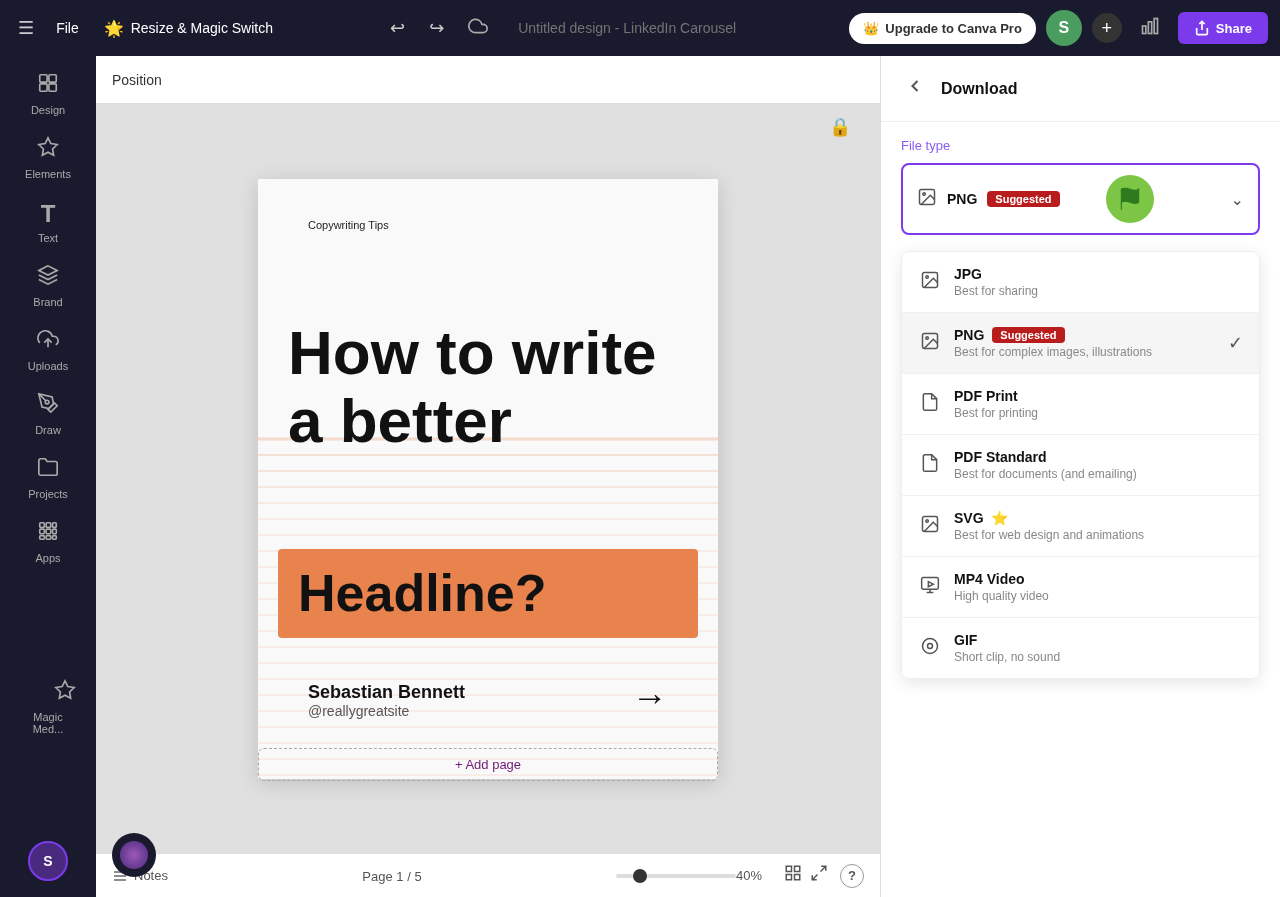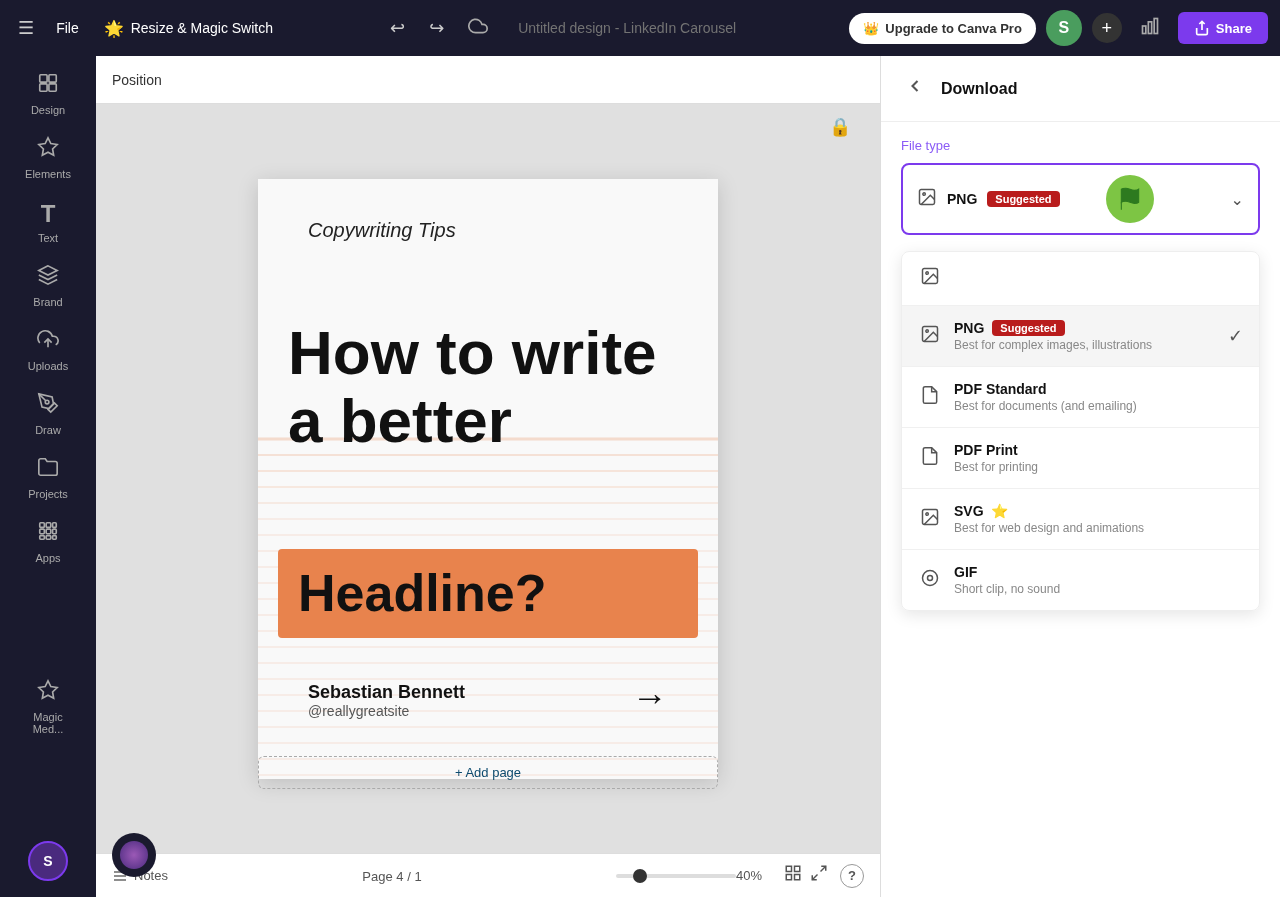--- a/index.html
+++ b/index.html
@@ -167,24 +167,23 @@
       height: 600px;
       background: #f9f9f9;
       position: relative;
       overflow: hidden;
       box-shadow: 0 4px 20px rgba(0,0,0,0.15);
     }
     .card-copywriting {
       position: absolute;
       top: 40px;
       left: 50px;
-      font-size: 20px;
+      font-size: 11px;
       color: #222;
       font-weight: 400;
-      font-style: italic;
     }
     .card-headline-main {
       position: absolute;
       top: 140px;
       left: 30px;
       right: 30px;
       font-size: 62px;
       font-weight: 900;
       color: #111;
       line-height: 1.1;
@@ -268,25 +267,25 @@
       width: 24px; height: 24px; border-radius: 50%;
       border: 1.5px solid #999; background: none; cursor: pointer;
       color: #555; font-size: 13px; font-weight: 700;
       display: flex; align-items: center; justify-content: center;
     }
     .add-page-btn {
       background: none;
       border: 1.5px dashed #aaa;
       border-radius: 6px;
       cursor: pointer;
-      color: #0c4a6e;
+      color: #701a75;
       font-size: 13px;
       padding: 8px 20px;
       width: 460px;
-      margin: 4px auto;
+      margin: 12px auto;
     }
 
     
     .download-panel {
       width: 400px;
       background: #fff;
       border-left: 1px solid #ddd;
       position: relative;
       z-index: 50;
       display: flex;
@@ -487,21 +486,21 @@
             <rect x="3" y="10" width="5" height="5" rx="1"></rect>
           <rect x="10" y="10" width="5" height="5" rx="1"></rect>
             <rect x="17" y="10" width="4" height="5" rx="1"></rect>
           <rect x="3" y="17" width="5" height="4" rx="1"></rect>
             <rect x="10" y="17" width="5" height="4" rx="1"></rect>
           <rect x="17" y="17" width="4" height="4" rx="1"></rect>
         </svg>
       </span>
       <span class="label">Apps</span>
     </div>
-    <div class="sidebar-item" style="margin-top: auto;">
+    <div class="sidebar-item" style="margin-top: auto; align-items: flex-end;">
       <span class="icon">
         <svg width="22" height="22" viewBox="0 0 24 24" fill="none" stroke="#aaa" stroke-width="1.8">
           <polygon points="12 2 15.09 8.26 22 9.27 17 14.14 18.18 21.02 12 17.77 5.82 21.02 7 14.14 2 9.27 8.91 8.26 12 2"></polygon>
         </svg>
       </span>
       <span class="label">Magic Med...</span>
     </div>
     <div class="sidebar-bottom">
       <div class="user-avatar-small">S</div>
     </div>
@@ -572,21 +571,21 @@
     <div class="bottom-bar">
       <button class="notes-btn">
         <svg width="16" height="16" viewBox="0 0 24 24" fill="none" stroke="#555" stroke-width="2">
           <line x1="3" y1="6" x2="21" y2="6"></line>
             <line x1="3" y1="12" x2="21" y2="12"></line>
             <line x1="3" y1="18" x2="21" y2="18"></line>
         </svg>
         <span>Notes</span>
       </button>
       <div style="flex:1; text-align:center;">
-        <span style="font-size:13px; color:#555;">Page 4 / 1</span>
+        <span style="font-size:13px; color:#555;">Page 1 / 5</span>
       </div>
       <div class="zoom-slider-area">
         <input type="range" class="zoom-slider" min="10" max="200" value="40" style="">
         <span class="zoom-level">40%</span>
       </div>
       <div class="view-options">
         <button class="view-btn">
           <svg width="18" height="18" viewBox="0 0 24 24" fill="none" stroke="#555" stroke-width="2">
             <rect x="3" y="3" width="7" height="7"></rect>
               <rect x="14" y="3" width="7" height="7"></rect>
@@ -647,20 +646,24 @@
     <div class="file-type-dropdown">
 
       <div class="dropdown-item">
         <span class="dropdown-item-icon">
           <svg width="20" height="20" viewBox="0 0 24 24" fill="none" stroke="#555" stroke-width="1.8">
             <rect x="3" y="3" width="18" height="18" rx="2"></rect>
               <circle cx="8.5" cy="8.5" r="1.5"></circle>
             <polyline points="21 15 16 10 5 21"></polyline>
           </svg>
         </span>
+        <div class="dropdown-item-info">
+          <div class="dropdown-item-name">JPG</div>
+          <div class="dropdown-item-desc">Best for sharing</div>
+        </div>
       </div>
 
       <div class="dropdown-item selected">
         <span class="dropdown-item-icon">
           <svg width="20" height="20" viewBox="0 0 24 24" fill="none" stroke="#555" stroke-width="1.8">
             <rect x="3" y="3" width="18" height="18" rx="2"></rect>
               <circle cx="8.5" cy="8.5" r="1.5"></circle>
             <polyline points="21 15 16 10 5 21"></polyline>
           </svg>
         </span>
@@ -675,54 +678,68 @@
       </div>
 
       <div class="dropdown-item">
         <span class="dropdown-item-icon">
           <svg width="20" height="20" viewBox="0 0 24 24" fill="none" stroke="#555" stroke-width="1.8">
             <path d="M14 2H6a2 2 0 00-2 2v16a2 2 0 002 2h12a2 2 0 002-2V8z"></path>
             <polyline points="14 2 14 8 20 8"></polyline>
           </svg>
         </span>
         <div class="dropdown-item-info">
-          <div class="dropdown-item-name">PDF Standard</div>
-          <div class="dropdown-item-desc">Best for documents (and emailing)</div>
+          <div class="dropdown-item-name">PDF Print</div>
+          <div class="dropdown-item-desc">Best for printing</div>
         </div>
       </div>
 
       <div class="dropdown-item">
         <span class="dropdown-item-icon">
           <svg width="20" height="20" viewBox="0 0 24 24" fill="none" stroke="#555" stroke-width="1.8">
             <path d="M14 2H6a2 2 0 00-2 2v16a2 2 0 002 2h12a2 2 0 002-2V8z"></path>
             <polyline points="14 2 14 8 20 8"></polyline>
           </svg>
         </span>
         <div class="dropdown-item-info">
-          <div class="dropdown-item-name">PDF Print</div>
-          <div class="dropdown-item-desc">Best for printing</div>
+          <div class="dropdown-item-name">PDF Standard</div>
+          <div class="dropdown-item-desc">Best for documents (and emailing)</div>
         </div>
       </div>
 
       <div class="dropdown-item">
         <span class="dropdown-item-icon">
           <svg width="20" height="20" viewBox="0 0 24 24" fill="none" stroke="#555" stroke-width="1.8">
             <rect x="3" y="3" width="18" height="18" rx="2"></rect>
               <circle cx="8.5" cy="8.5" r="1.5"></circle>
             <polyline points="21 15 16 10 5 21"></polyline>
           </svg>
         </span>
         <div class="dropdown-item-info">
           <div class="dropdown-item-name">
             SVG <span class="pro-badge">⭐</span>
           </div>
           <div class="dropdown-item-desc">Best for web design and animations</div>
         </div>
       </div>
 
+      <div class="dropdown-item">
+        <span class="dropdown-item-icon">
+          <svg width="20" height="20" viewBox="0 0 24 24" fill="none" stroke="#555" stroke-width="1.8">
+            <rect x="2" y="3" width="20" height="14" rx="2"></rect>
+              <polygon points="10 8 16 11 10 14 10 8"></polygon>
+            <line x1="8" y1="21" x2="16" y2="21"></line>
+              <line x1="12" y1="17" x2="12" y2="21"></line>
+          </svg>
+        </span>
+        <div class="dropdown-item-info">
+          <div class="dropdown-item-name">MP4 Video</div>
+          <div class="dropdown-item-desc">High quality video</div>
+        </div>
+      </div>
 
       <div class="dropdown-item">
         <span class="dropdown-item-icon">
           <svg width="20" height="20" viewBox="0 0 24 24" fill="none" stroke="#555" stroke-width="1.8">
             <circle cx="12" cy="12" r="9"></circle>
               <circle cx="12" cy="12" r="3"></circle>
           </svg>
         </span>
         <div class="dropdown-item-info">
           <div class="dropdown-item-name">GIF</div>

